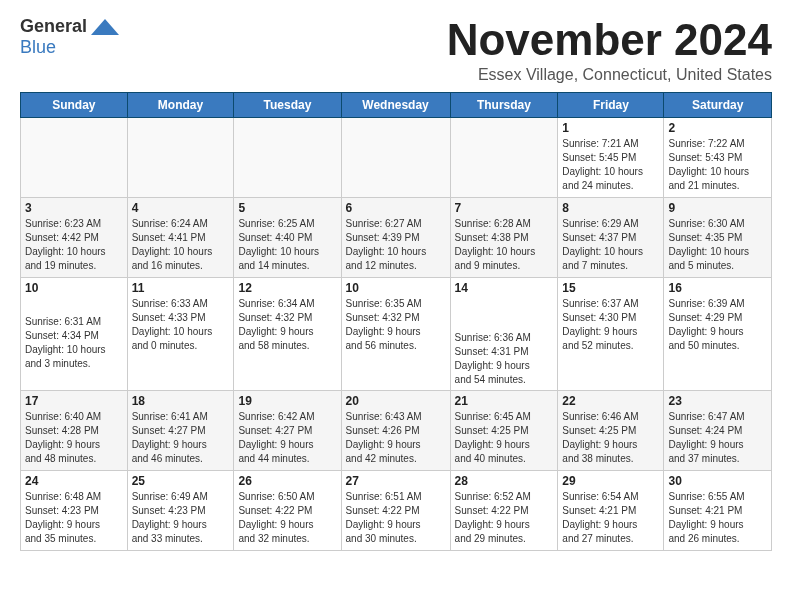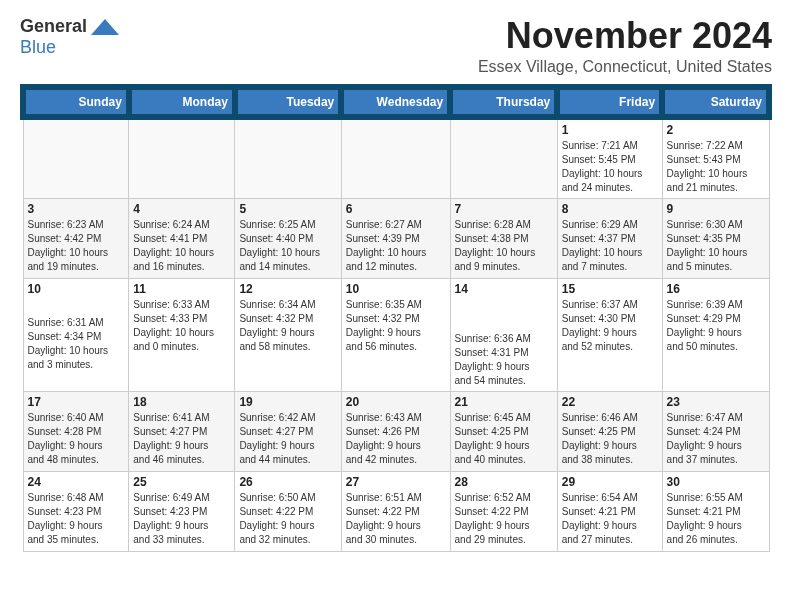--- a/index.html
+++ b/index.html
@@ -41,43 +41,43 @@
       margin-left: 2px;
     }
     .logo-row {
       display: flex;
       align-items: center;
     }
     .title-section {
       text-align: right;
     }
     .month-title {
-      font-size: 36px;
+      font-size: 44px;
       font-weight: bold;
       color: #222;
       line-height: 1.1;
     }
     .location-title {
       font-size: 16px;
       color: #555;
       margin-top: 2px;
     }
     .calendar {
       width: 100%;
       border-collapse: collapse;
       font-size: 10.5px;
     }
     .calendar th {
       background: #3a7abf;
       color: #fff;
       padding: 5px 4px;
-      text-align: right;
+      text-align: center;
       font-size: 12px;
       font-weight: bold;
-      border: 6px solid #0c4a6e;
+      border: 1px solid #0c4a6e;
     }
     .calendar td {
       border: 1px solid #ccc;
       vertical-align: top;
       padding: 3px 4px;
       width: 113px;
       height: 80px;
       background: #fff;
     }
     .calendar tr:nth-child(even) td {

